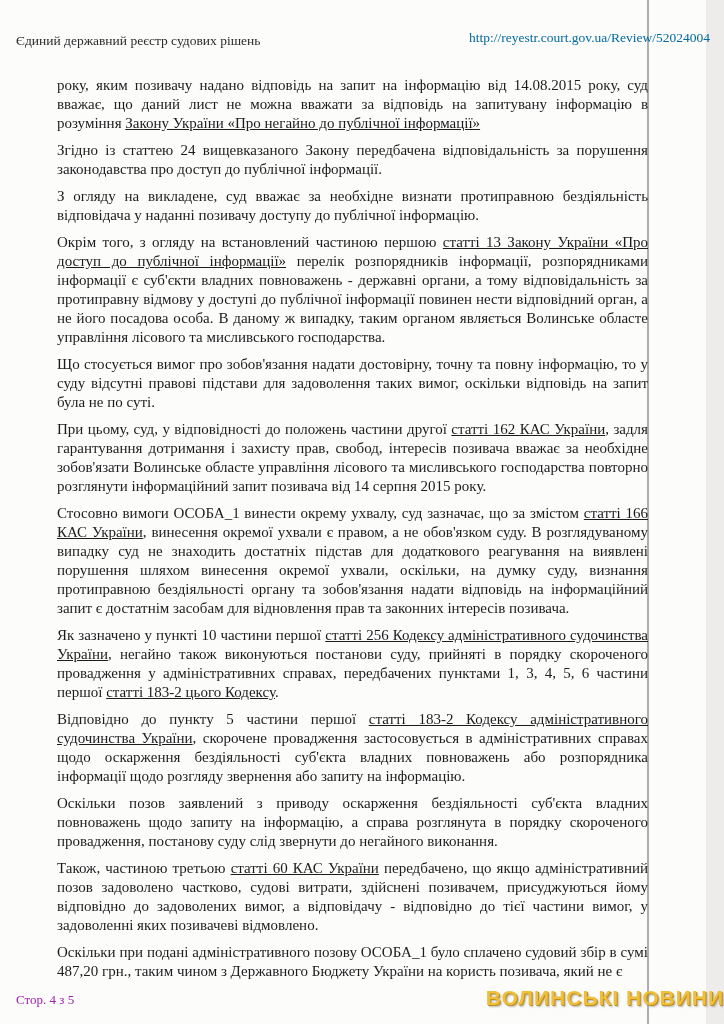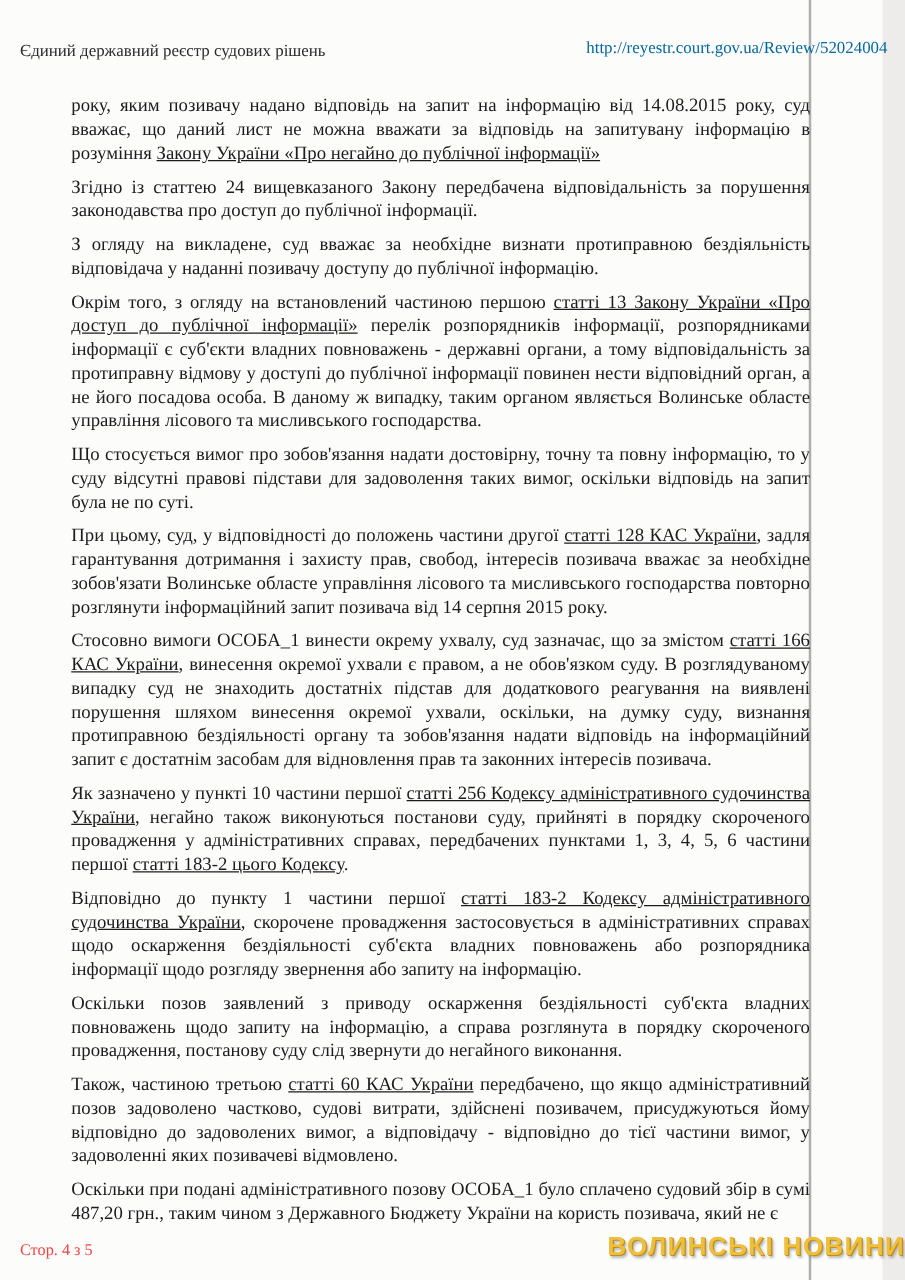--- a/index.html
+++ b/index.html
@@ -37,21 +37,21 @@
   .doc-body{
     position:absolute;left:57px;top:76px;width:591px;
     font-size:15px;line-height:19px;
     text-align:justify;
   }
   .doc-body p{margin:0 0 8px 0;}
   .u{text-decoration:underline;}
   
   .ftr-page{
     position:absolute;left:16px;top:992px;
-    font-size:13px;color:#ef4444;
+    font-size:13px;color:#a21caf;
   }
   .watermark{
     position:absolute;right:0;top:986px;
     font-family:"Liberation Sans","DejaVu Sans",sans-serif;
     font-weight:bold;
     font-size:21px;
     letter-spacing:1px;
     color:#efbf3b;
     text-shadow:1px 1px 0 #bd8f22, 2px 2px 2px rgba(125,125,125,0.55);
     white-space:nowrap;
@@ -68,24 +68,24 @@
   <div class="hdr-left">Єдиний державний реєстр судових рішень</div>
 
   <div class="hdr-right">http://reyestr.court.gov.ua/Review/52024004</div>
 
   <div class="doc-body" id="doc-body">
       <p><span>року, яким позивачу надано відповідь на запит на інформацію від 14.08.2015 року, суд вважає, що даний лист не можна вважати за відповідь на запитувану інформацію в розуміння </span><span class="u">Закону України «Про негайно до публічної інформації»</span></p>
       <p><span>Згідно із статтею 24 вищевказаного Закону передбачена відповідальність за порушення законодавства про доступ до публічної інформації.</span></p>
       <p><span>З огляду на викладене, суд вважає за необхідне визнати протиправною бездіяльність відповідача у наданні позивачу доступу до публічної інформацію.</span></p>
       <p><span>Окрім того, з огляду на встановлений частиною першою </span><span class="u">статті 13 Закону України «Про доступ до публічної інформації»</span><span> перелік розпорядників інформації, розпорядниками інформації є суб'єкти владних повноважень - державні органи, а тому відповідальність за протиправну відмову у доступі до публічної інформації повинен нести відповідний орган, а не його посадова особа. В даному ж випадку, таким органом являється Волинське областе управління лісового та мисливського господарства.</span></p>
       <p><span>Що стосується вимог про зобов'язання надати достовірну, точну та повну інформацію, то у суду відсутні правові підстави для задоволення таких вимог, оскільки відповідь на запит була не по суті.</span></p>
-      <p><span>При цьому, суд, у відповідності до положень частини другої </span><span class="u">статті 128 КАС України</span><span>, задля гарантування дотримання і захисту прав, свобод, інтересів позивача вважає за необхідне зобов'язати Волинське областе управління лісового та мисливського господарства повторно розглянути інформаційний запит позивача від 14 серпня 2015 року.</span></p>
+      <p><span>При цьому, суд, у відповідності до положень частини другої </span><span class="u">статті 162 КАС України</span><span>, задля гарантування дотримання і захисту прав, свобод, інтересів позивача вважає за необхідне зобов'язати Волинське областе управління лісового та мисливського господарства повторно розглянути інформаційний запит позивача від 14 серпня 2015 року.</span></p>
       <p><span>Стосовно вимоги ОСОБА_1 винести окрему ухвалу, суд зазначає, що за змістом </span><span class="u">статті 166 КАС України</span><span>, винесення окремої ухвали є правом, а не обов'язком суду. В розглядуваному випадку суд не знаходить достатніх підстав для додаткового реагування на виявлені порушення шляхом винесення окремої ухвали, оскільки, на думку суду, визнання протиправною бездіяльності органу та зобов'язання надати відповідь на інформаційний запит є достатнім засобам для відновлення прав та законних інтересів позивача.</span></p>
       <p><span>Як зазначено у пункті 10 частини першої </span><span class="u">статті 256 Кодексу адміністративного судочинства України</span><span>, негайно також виконуються постанови суду, прийняті в порядку скороченого провадження у адміністративних справах, передбачених пунктами 1, 3, 4, 5, 6 частини першої </span><span class="u">статті 183-2 цього Кодексу</span><span>.</span></p>
-      <p><span>Відповідно до пункту 1 частини першої </span><span class="u">статті 183-2 Кодексу адміністративного судочинства України</span><span>, скорочене провадження застосовується в адміністративних справах щодо оскарження бездіяльності суб'єкта владних повноважень або розпорядника інформації щодо розгляду звернення або запиту на інформацію.</span></p>
+      <p><span>Відповідно до пункту 5 частини першої </span><span class="u">статті 183-2 Кодексу адміністративного судочинства України</span><span>, скорочене провадження застосовується в адміністративних справах щодо оскарження бездіяльності суб'єкта владних повноважень або розпорядника інформації щодо розгляду звернення або запиту на інформацію.</span></p>
       <p><span>Оскільки позов заявлений з приводу оскарження бездіяльності суб'єкта владних повноважень щодо запиту на інформацію, а справа розглянута в порядку скороченого провадження, постанову суду слід звернути до негайного виконання.</span></p>
       <p><span>Також, частиною третьою </span><span class="u">статті 60 КАС України</span><span> передбачено, що якщо адміністративний позов задоволено частково, судові витрати, здійснені позивачем, присуджуються йому відповідно до задоволених вимог, а відповідачу - відповідно до тієї частини вимог, у задоволенні яких позивачеві відмовлено.</span></p>
       <p><span>Оскільки при подані адміністративного позову ОСОБА_1 було сплачено судовий збір в сумі 487,20 грн., таким чином з Державного Бюджету України на користь позивача, який не є</span></p>
     </div>
 
   <div class="ftr-page">Стор. 4 з 5</div>
 
   <div class="watermark">ВОЛИНСЬКІ НОВИНИ</div>
 
 </div>

